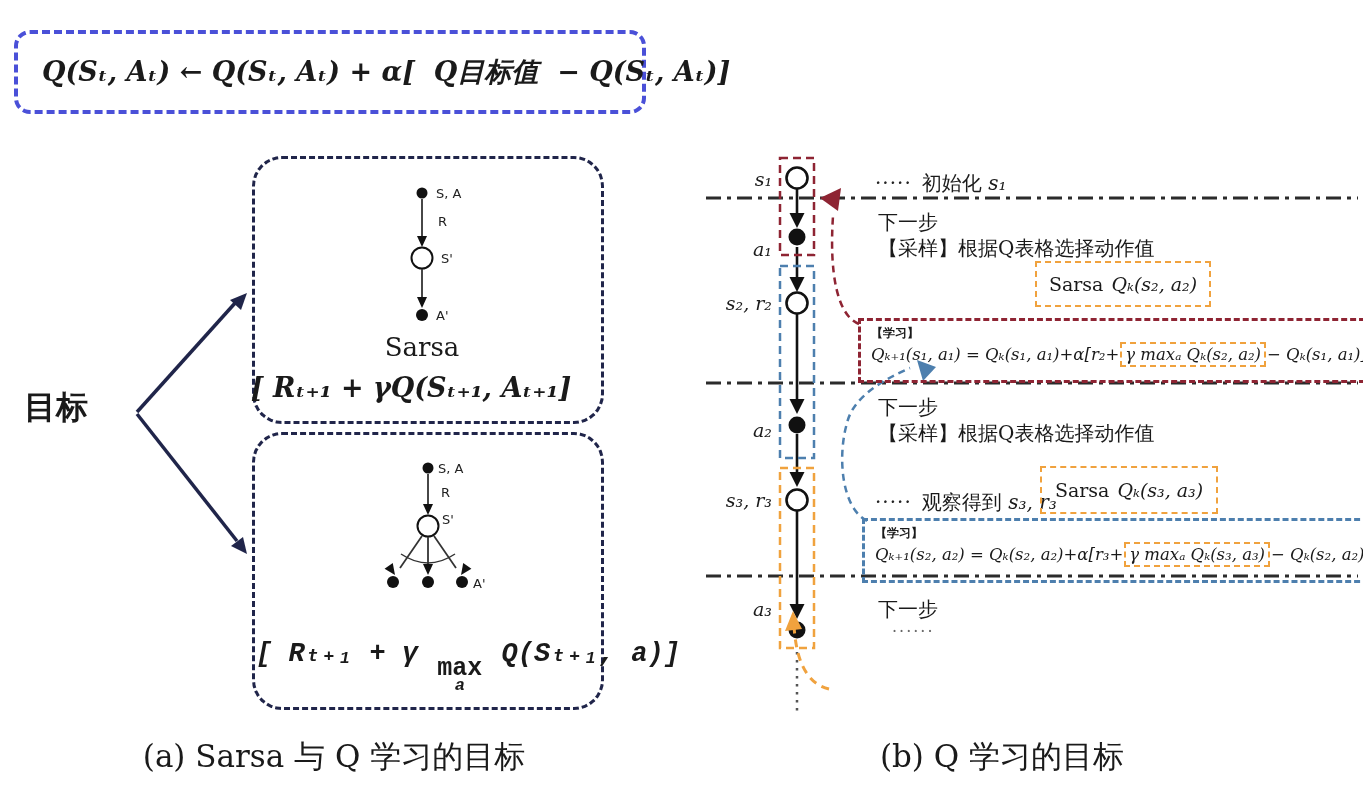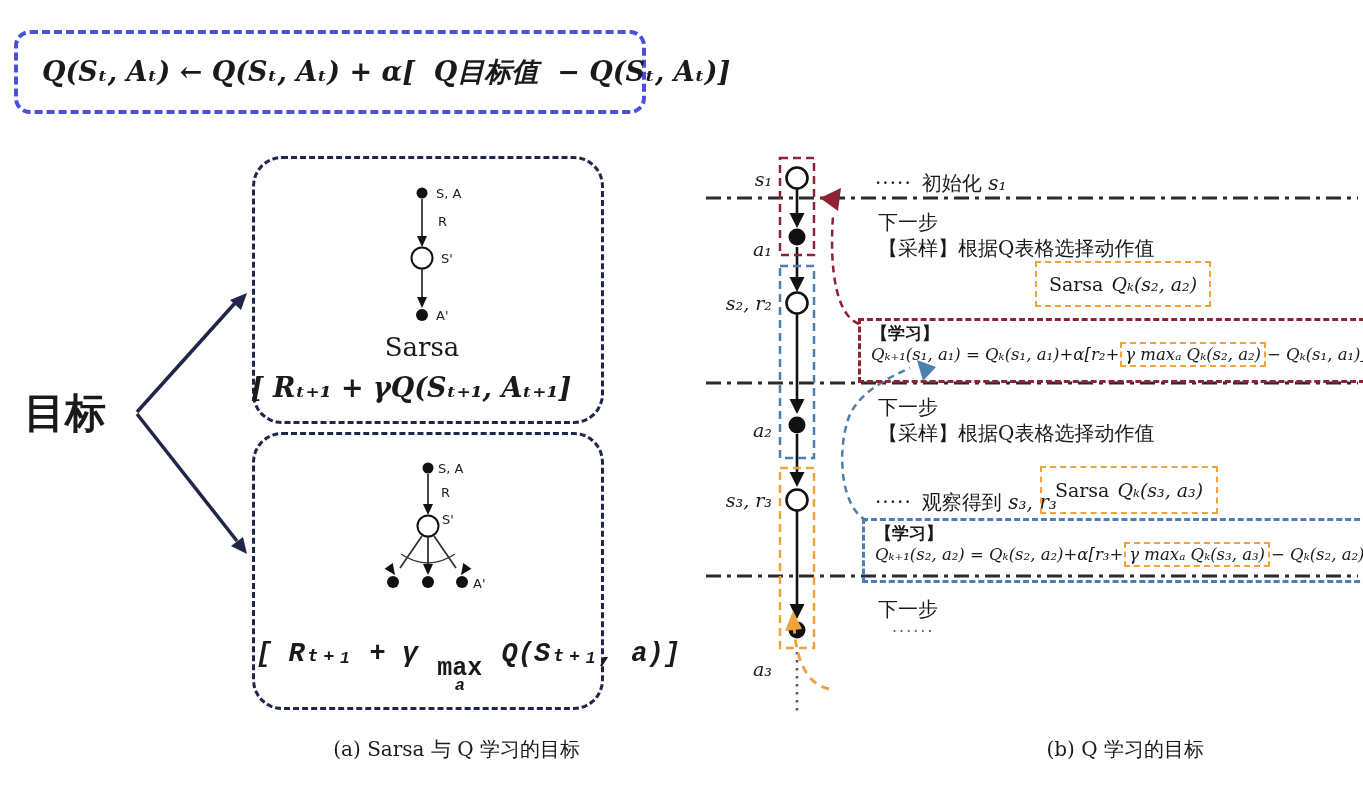--- a/index.html
+++ b/index.html
@@ -17,53 +17,53 @@
   }
   .abs{position:absolute;}
 
   
   .update-box{
     left:14px;top:30px;width:600px;height:76px;
     border:4px dashed var(--royal);border-radius:16px;
     display:flex;align-items:center;padding-left:24px;text-align:right;
   }
   .f-top{font-style:italic;font-weight:700;font-size:27px;white-space:pre;}
-  .target-word{left:24px;top:386px;font-size:41px;font-weight:700;
+  .target-word{left:24px;top:386px;font-size:32px;font-weight:700;
     font-family:"DejaVu Sans","Liberation Sans",sans-serif;}
   .goal-box{border:3.5px dashed var(--navy);border-radius:30px;}
   .sarsa-box{left:252px;top:156px;width:346px;height:262px;}
   .q-box{left:252px;top:432px;width:346px;height:272px;}
   .algo-name{font-size:26px;text-align:center;}
   .sarsa-name{left:352px;top:332px;width:140px;}
   .q-name{left:352px;top:596px;width:152px;font-size:24px;}
   .goal-formula{font-style:italic;font-weight:600;font-size:27px;text-align:center;white-space:nowrap;}
   .sarsa-formula{left:248px;top:372px;width:326px;}
   .q-formula{left:256px;top:636px;width:340px;font-family:Liberation Mono, monospace;}
   .maxstack{display:inline-flex;flex-direction:column;align-items:center;vertical-align:-14px;margin:0 3px;}
   .maxstack .mw{font-style:normal;font-weight:600;font-size:25px;line-height:0.85;}
   .maxstack .ms{font-style:italic;font-size:17px;line-height:0.8;}
-  .caption{font-size:20px;text-align:right;}
+  .caption{font-size:31px;text-align:center;}
   .caption-a{left:88px;top:736px;width:492px;}
   .caption-b{left:800px;top:736px;width:404px;}
 
   
   .rtext{font-size:20px;white-space:nowrap;}
   .dots{letter-spacing:1px;color:#222;margin-right:10px;}
   .mathvar{font-style:italic;}
   .node-label{left:698px;width:74px;text-align:right;font-style:italic;font-size:19px;white-space:nowrap;}
   .sarsa-tag{
     border:2.5px dashed var(--orange);
     display:flex;align-items:center;justify-content:center;
     font-size:19px;white-space:nowrap;
   }
   .sarsa-tag .mathvar{margin-left:8px;}
   .learn-box{padding:3px 8px 4px 10px;}
   .learn1{left:858px;top:318px;width:492px;height:52px;border:3px dashed var(--maroon);}
   .learn2{left:862px;top:518px;width:492px;height:52px;border:3px dashed var(--steel);}
-  .learn-title{font-size:17px;font-weight:600;line-height:18px;}
+  .learn-title{font-size:12px;font-weight:600;line-height:18px;}
   .learn-formula{font-style:italic;font-size:16.5px;white-space:nowrap;line-height:26px;}
   .boxed-term{border:2.5px dashed var(--orange);padding:1px 3px;margin:0 1px;}
   .ellipsis-gray{color:#666;letter-spacing:2px;font-size:16px;}
 
   svg text{font-family:"DejaVu Sans","Liberation Sans",sans-serif;font-size:13px;fill:#222;}
   svg .mini-line{stroke:#333;stroke-width:1.8;fill:none;}
   svg .mini-fill{fill:#111;}
   svg .chain-line{stroke:#111;stroke-width:2.6;fill:none;}
   svg .chain-fill{fill:#111;}
   svg .open-node{fill:#ffffff;stroke:#111;stroke-width:2.6;}
@@ -195,21 +195,21 @@
   </div>
 
   <div class="abs caption caption-a">(a) Sarsa 与 Q 学习的目标</div>
   <div class="abs caption caption-b">(b) Q 学习的目标</div>
 
   <div class="abs node-label" style="top:168px;">s₁</div>
   <div class="abs node-label" style="top:238px;">a₁</div>
   <div class="abs node-label" style="top:292px;">s₂, r₂</div>
   <div class="abs node-label" style="top:419px;">a₂</div>
   <div class="abs node-label" style="top:489px;">s₃, r₃</div>
-  <div class="abs node-label" style="top:658px;">a₃</div>
+  <div class="abs node-label" style="top:598px;">a₃</div>
 
   <div class="abs rtext" style="left:875px;top:170px;">
     <span class="dots">·····</span><span>初始化</span> <span class="mathvar">s₁</span>
   </div>
 
   <div class="abs rtext" style="left:878px;top:209px;">下一步</div>
   <div class="abs rtext" style="left:878px;top:235px;">【采样】根据Q表格选择动作值</div>
 
 
   <div class="abs sarsa-tag" style="left:1035px;top:261px;width:172px;height:42px;">

